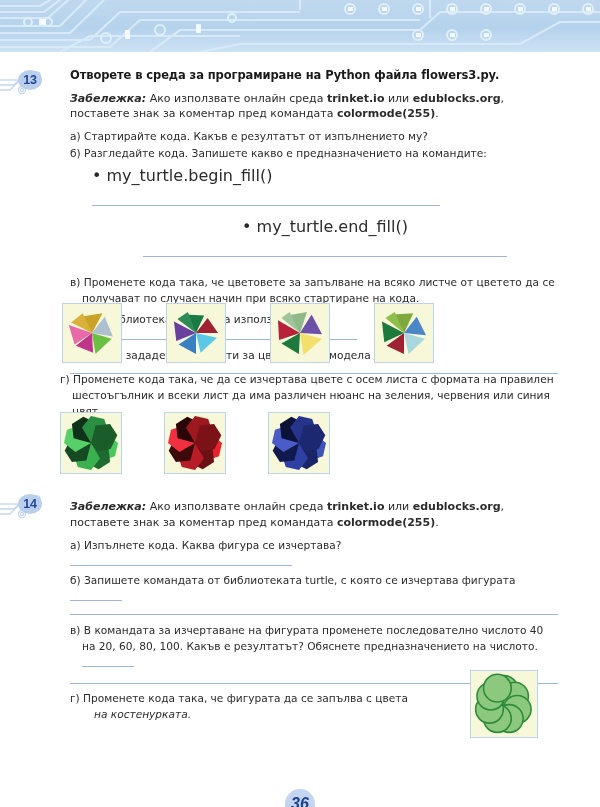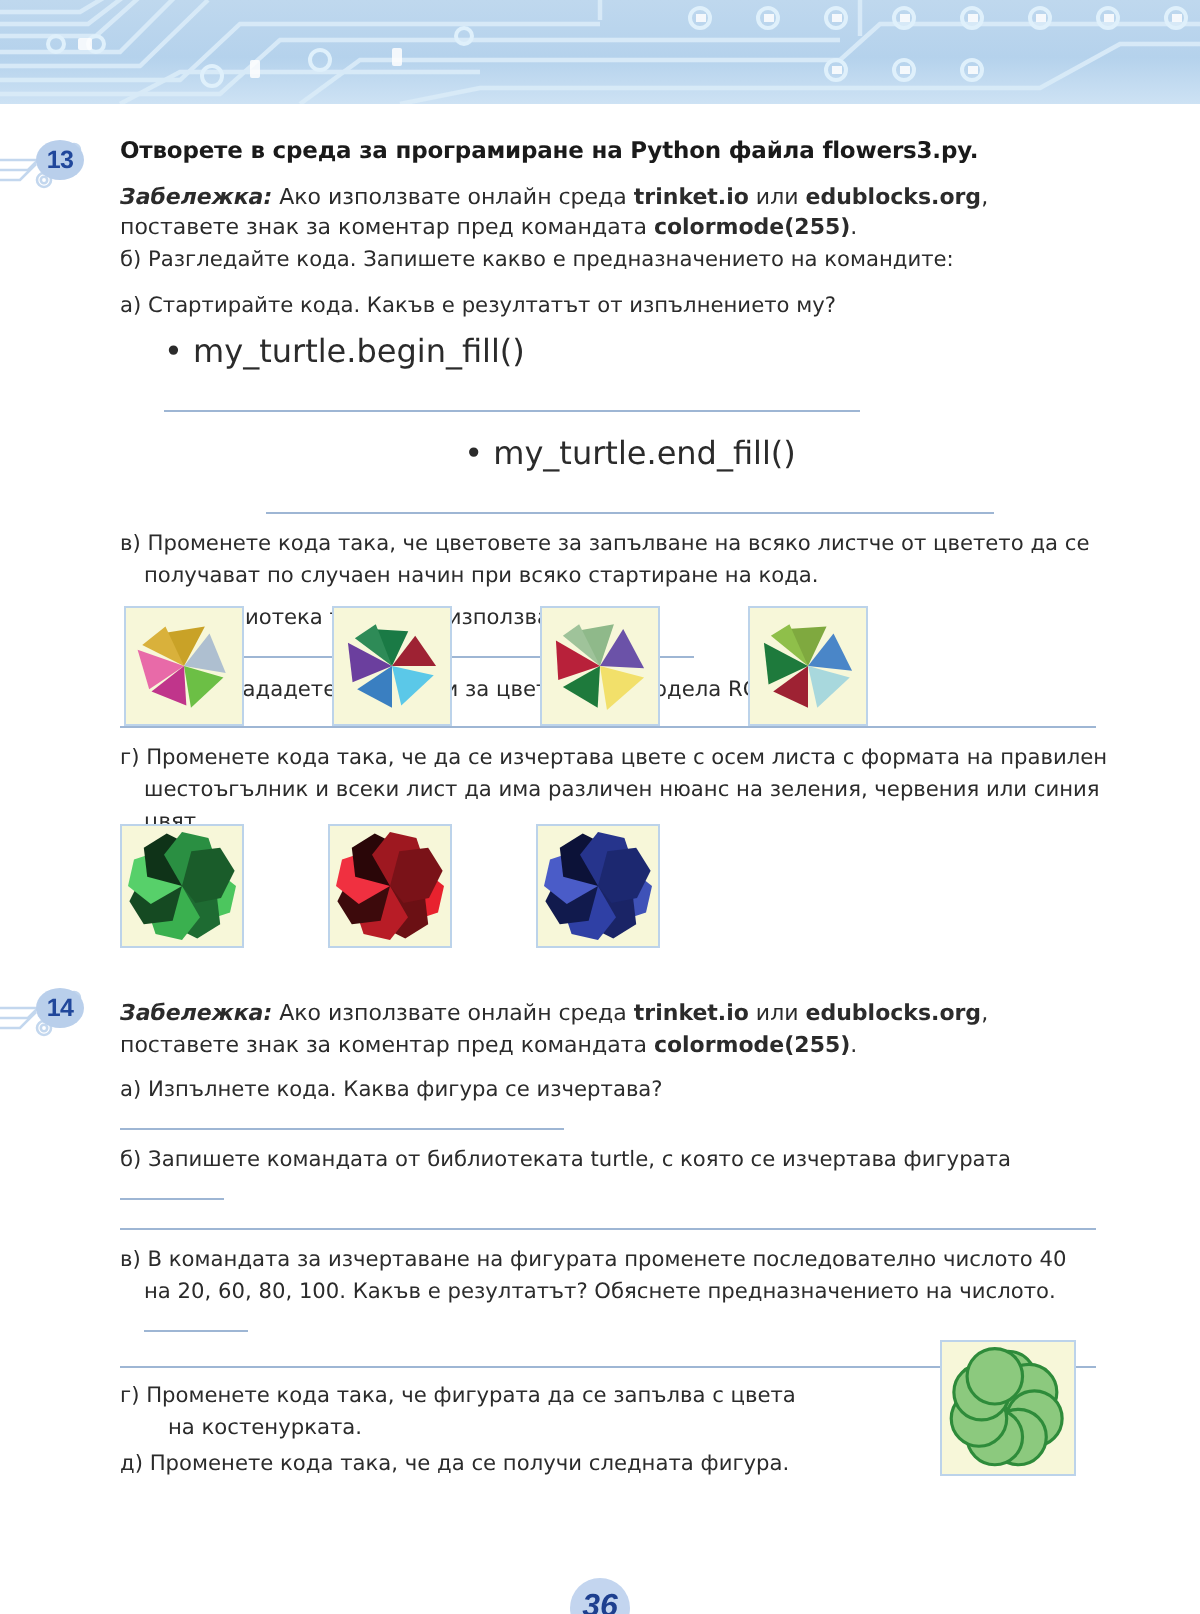--- a/index.html
+++ b/index.html
@@ -26,21 +26,21 @@
   .tasknum-wrap svg { position:absolute; left:0; top:0; }
   .tasknum {
     position:absolute; left:18px; top:2px;
     width:24px; height:20px; border-radius:50%;
     background:#b9cfeb;
     color:#20479b; font-weight:bold; font-size:12.5px;
     display:flex; align-items:center; justify-content:center;
     font-family:"Liberation Sans", sans-serif;
     letter-spacing:-0.3px;
   }
-  .task-body { position:absolute; left:60px; top:0; width:488px; }
+  .task-body { position:absolute; left:70px; top:0; width:488px; }
 
   .t-title { font-size:11.5px; font-weight:bold; color:#1a1a1a; letter-spacing:-0.1px; line-height:1.35; }
   .note { font-size:11px; line-height:1.45; margin-top:7px; color:#2b2b2b; }
   .note b { font-weight:bold; }
   .note i { font-style:italic; font-weight:bold; }
   .q { font-size:10.6px; line-height:1.5; margin-top:7px; }
   .q.tight { margin-top:1px; }
   .bullet { font-size:16px; line-height:1.5; margin-left:22px; }
   .indent { margin-left:12px; }
   .hang { padding-left:12px; text-indent:-12px; }
@@ -152,35 +152,35 @@
       </svg>
       <div class="tasknum">13</div>
     </div>
     <div class="task-body">
       <div class="t-title">
         <span>Отворете в среда за програмиране на </span><span>Python</span><span> файла </span><span>flowers3.py</span><span>.</span>
       </div>
       <div class="note">
         <i>Забележка:</i><span> Ако използвате онлайн среда </span><b>trinket.io</b><span> или </span><b>edublocks.org</b><span>, поставете знак за коментар пред командата </span><b>colormode(255)</b><span>.</span>
       </div>
+      <div class="q">
+        <span>а)</span>
+        <span>Стартирайте кода. Какъв е резултатът от изпълнението му?</span>
+      </div>
       <div class="q tight">
         <span>б)</span>
         <span>Разгледайте кода. Запишете какво е предназначението на командите:</span>
       </div>
-      <div class="q">
-        <span>а)</span>
-        <span>Стартирайте кода. Какъв е резултатът от изпълнението му?</span>
-      </div>
       <div class="bullet" style="margin-top:2px;">
         <span>• my_turtle.begin_fill()</span><span class="line" style="width:348px;"></span>
       </div>
       <div class="bullet" style="margin-top:3px;text-align:center;">
         <span>• my_turtle.end_fill()</span><span class="line" style="width:364px;"></span>
       </div>
-      <div class="q hang" style="margin-top:2px;">
+      <div class="q hang" style="margin-top:12px;">
         <span>в)</span>
         <span>Променете кода така, че цветовете за запълване на всяко листче от цветето да се</span>
         <span>получават по случаен начин при всяко стартиране на кода.</span>
       </div>
       <div class="q indent" style="margin-top:5px;">
         <span>Коя библиотека трябва да използвате?</span><span class="line" style="width:275px;"></span>
       </div>
       <div class="q indent" style="margin-top:4px;">
         <span>Как ще зададете стойности за цветовете в модела RGB?</span>
       </div>
@@ -371,25 +371,21 @@
       <div class="fullline" style="width:488px; margin-top:10px;"></div>
       <div class="q hang" style="margin-top:8px;">
         <span>в)</span>
         <span>В командата за изчертаване на фигурата променете последователно числото 40 на</span>
         <span>20, 60, 80, 100. Какъв е резултатът? Обяснете предназначението на числото.</span><span class="line" style="width:52px;"></span>
       </div>
       <div class="fullline" style="width:488px; margin-top:12px;"></div>
       <div class="q hang" style="margin-top:7px;">
         <span>г)</span>
         <span>Променете кода така, че фигурата да се запълва с цвета</span><br>
-        <span style="margin-left:12px;">на костенурката.</span>
-      </div>
-      <div class="q hang" style="margin-top:2px;">
-        <span>д)</span>
-        <span>Променете кода така, че да се получи следната фигура.</span>
+        <span style="margin-left:12px;font-style:italic;">на костенурката.</span>
       </div>
     </div>
   </div>
 
   <div class="figbox" style="position:absolute; left:470px; top:618px; width:68px; height:68px;">
     <svg width="66" height="66" viewBox="0 0 100 100">
       <g fill="#8cc97e" stroke="#2e8b3a" stroke-width="2.4">
         <circle cx="50" cy="28" r="21"></circle>
         <circle cx="66" cy="38" r="21"></circle>
         <circle cx="70" cy="58" r="21"></circle>

